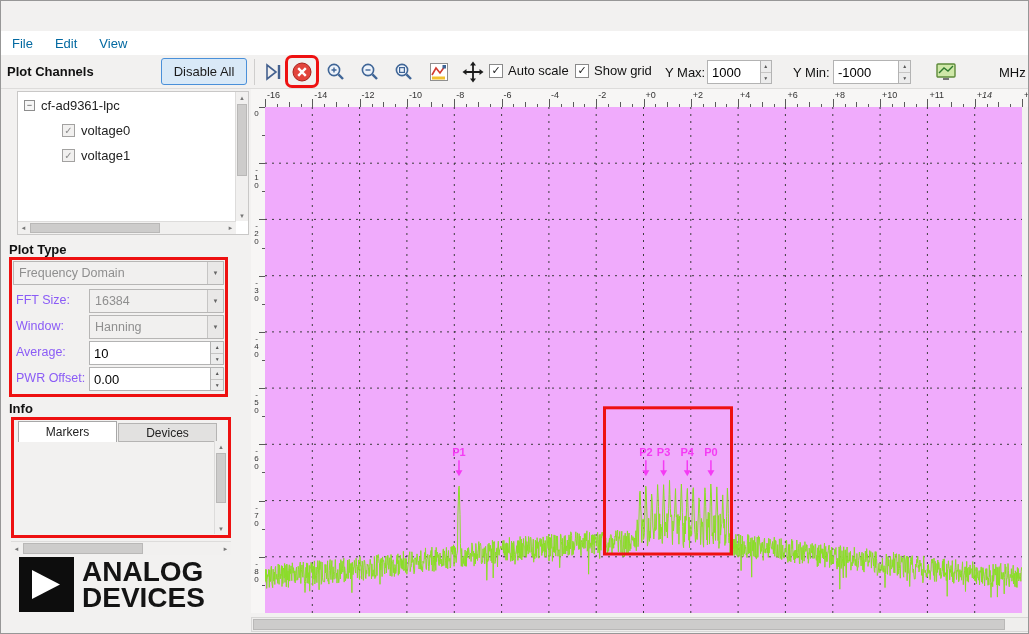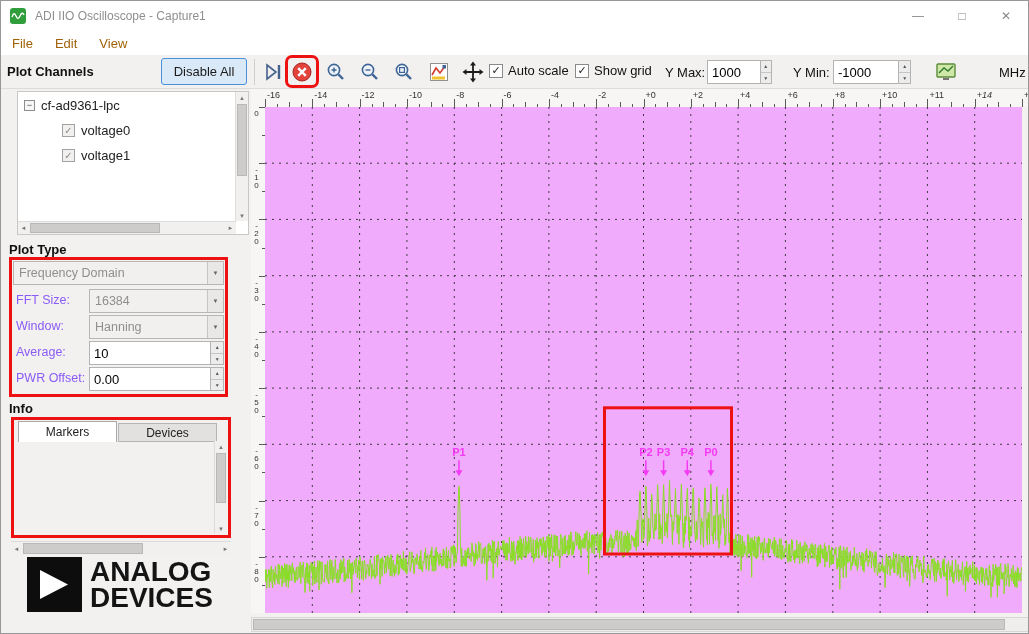--- a/index.html
+++ b/index.html
@@ -8,21 +8,21 @@
 
 
 .titlebar{position:absolute;left:0;top:0;width:100%;height:30px;background:#ffffff;display:flex;align-items:center;}
 .app-icon{width:18px;height:18px;margin-left:8px;flex:0 0 auto;}
 .title{margin-left:8px;font-size:12px;color:#8f8f8f;}
 .wctrls{position:absolute;right:0;top:0;height:30px;display:flex;}
 .wbtn{width:44px;height:30px;display:flex;align-items:center;justify-content:center;color:#8a8a8a;font-size:12px;cursor:default;}
 
 
 .menubar{position:absolute;left:0;top:30px;width:100%;height:24px;background:#ffffff;display:flex;align-items:center;}
-.menu-item{padding:0 11px;font-size:13px;color:#a16207;height:100%;display:flex;align-items:center;}
+.menu-item{padding:0 11px;font-size:13px;color:#0369a1;height:100%;display:flex;align-items:center;}
 
 
 .toolbar{position:absolute;left:0;top:54px;width:100%;height:34px;background:#f2f1f0;border-bottom:1px solid #dddcdb;}
 .pc-label{position:absolute;left:6px;top:9px;font-weight:bold;font-size:13px;color:#111;}
 .disable-btn{position:absolute;left:160px;top:3px;width:86px;height:27px;background:#d9e9f7;border:1px solid #4a90d9;border-radius:3px;font-size:13px;color:#1b1b1b;display:flex;align-items:center;justify-content:center;}
 .tsep{position:absolute;left:253px;top:4px;height:26px;border-left:1px solid #cfcecd;}
 .tbtn{position:absolute;top:3px;width:28px;height:28px;display:flex;align-items:center;justify-content:center;}
 .stop-annot{position:absolute;left:284px;top:0px;width:34px;height:33px;border:3px solid #ee1111;border-radius:7px;pointer-events:none;}
 .tb-check{position:absolute;top:8px;display:flex;gap:5px;align-items:center;font-size:13px;color:#111;}
 .cbox{width:14px;height:14px;background:#fff;border:1px solid #8a8a8a;display:flex;align-items:center;justify-content:center;font-size:11px;color:#1a1a1a;line-height:1;}
@@ -48,21 +48,21 @@
 .annotbox{position:absolute;border:3px solid #ee1111;}
 .form-label{position:absolute;font-size:12.5px;color:#8b5cf6;}
 .combo{position:absolute;height:24px;border:1px solid #b7b6b5;background:#f1f0ef;display:flex;}
 .combo .cval{flex:1;padding:4px 5px;font-size:12.5px;color:#8f8f8f;white-space:nowrap;overflow:hidden;}
 .combo .carr{width:16px;border-left:1px solid #c6c5c4;display:flex;align-items:center;justify-content:center;font-size:6px;color:#666;background:#e9e8e7;}
 .form-entrywrap{position:absolute;height:24px;display:flex;}
 .tab{position:absolute;height:21px;display:flex;align-items:center;justify-content:center;font-size:12px;color:#222;}
 .tab.active{background:#fff;border:1px solid #a8a8a8;border-bottom:none;z-index:2;}
 .tab.inactive{background:#e2e1e0;border:1px solid #b5b4b3;height:19px;top:3px;}
 .mlist{position:absolute;background:#fff;border-top:1px solid #a8a8a8;font-size:11.5px;line-height:17px;padding:3px 0 0 4px;color:#111;overflow:hidden;white-space:nowrap;}
-.logo{position:absolute;left:26px;top:556px;display:flex;align-items:center;gap:8px;}
+.logo{position:absolute;left:18px;top:556px;display:flex;align-items:center;gap:8px;}
 .logo-text{font-weight:bold;font-size:28px;line-height:26px;color:#141414;letter-spacing:0px;}
 
 
 .xruler{position:absolute;left:250px;top:88px;width:779px;height:18px;background:#f7f6f5;overflow:hidden;}
 .yruler{position:absolute;left:250px;top:106px;width:14px;height:506px;background:#f7f6f5;overflow:hidden;}
 .xtick{position:absolute;bottom:0;width:1px;height:3px;background:#5a5a5a;}
 .xtick.mid{height:5px;}
 .xtick.major{height:8px;}
 .xlab{position:absolute;top:1px;font-size:9px;color:#333;}
 .ytick{position:absolute;right:0;height:1px;width:3px;background:#5a5a5a;}
@@ -72,32 +72,20 @@
 .plot svg{display:block;width:757px;height:506px;}
 .grid{stroke:#3c3c3c;stroke-width:1;stroke-dasharray:2 5;}
 .mlabel{font:bold 11px "Liberation Sans",sans-serif;text-anchor:middle;}
 .plot-hscroll{position:absolute;left:250px;top:616px;width:779px;height:15px;background:#efeeed;border:1px solid #d8d7d6;}
 </style>
 </head>
 <body>
 
 <div class="win">
 
-  <div class="titlebar">
-    <svg class="app-icon" viewBox="0 0 18 18">
-      <rect x="1" y="1" width="16" height="16" rx="3" fill="#2f9e3b"></rect>
-      <path d="M3 10 Q5 4 7 9 T11 9 T15 8" fill="none" stroke="#fff" stroke-width="1.4"></path>
-    </svg>
-    <span class="title">ADI IIO Oscilloscope - Capture1</span>
-    <div class="wctrls">
-      <span class="wbtn">—</span>
-      <span class="wbtn">□</span>
-      <span class="wbtn">✕</span>
-    </div>
-  </div>
 
   <div class="menubar">
     <span class="menu-item">File</span>
     <span class="menu-item">Edit</span>
     <span class="menu-item">View</span>
   </div>
 
   <div class="toolbar">
     <span class="pc-label">Plot Channels</span>
     <div class="disable-btn">Disable All</div>

